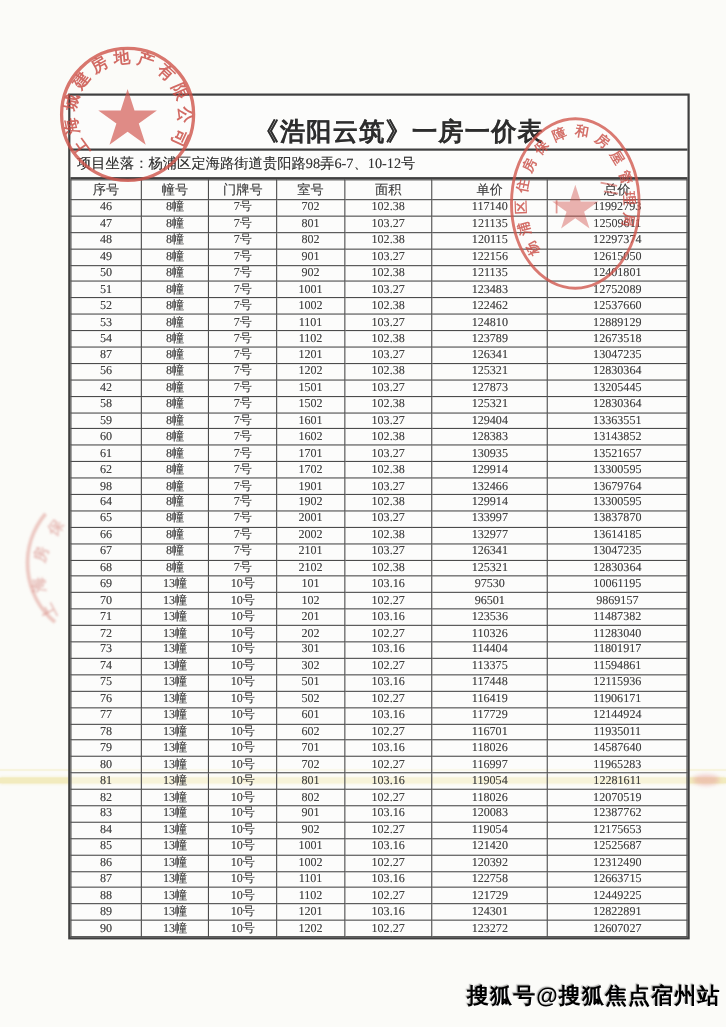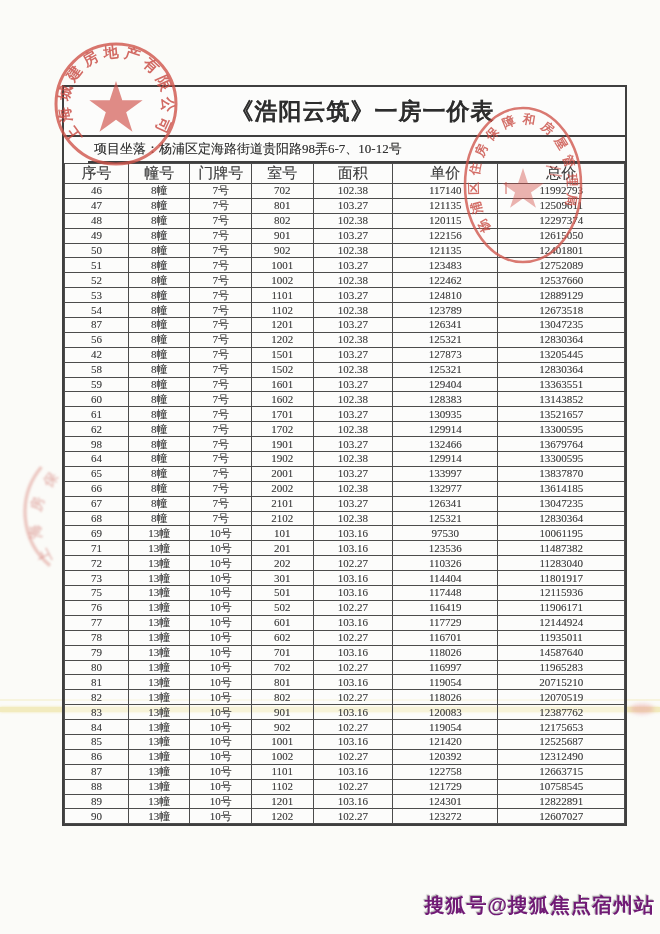--- a/index.html
+++ b/index.html
@@ -6,56 +6,56 @@
   body{
     width:660px;height:934px;position:relative;overflow:hidden;
     background:#fbfbf8;
     font-family:"Liberation Serif","DejaVu Serif",serif;
   }
   .doc{
     position:absolute;left:62px;top:85px;width:565px;
     border:2px solid #3f3f3f;box-sizing:border-box;background:rgba(255,255,255,0.4);
   }
   .title-row{
-    height:48px;display:flex;align-items:center;justify-content:center;
+    height:48px;display:flex;align-items:flex-end;justify-content:center;
     border-bottom:2px solid #3f3f3f;
     padding-left:36px;
   }
   .title-row span{
     font-size:23px;font-weight:bold;color:#2d2d2d;letter-spacing:1px;
     text-shadow:0 0 .6px rgba(60,60,60,.65);
   }
   .loc-row{
     height:24px;display:flex;align-items:center;
-    border-bottom:2px solid #3f3f3f;padding-left:6px;margin-left:24px;
+    border-bottom:2px solid #3f3f3f;padding-left:6px;
   }
   .loc-row span{font-size:13px;color:#333;text-shadow:0 0 .5px rgba(70,70,70,.55);}
   table{width:100%;border-collapse:collapse;table-layout:fixed;}
   th,td{
     border:1px solid #4c4c4c;text-align:center;padding:0;
     white-space:nowrap;overflow:hidden;color:#424242;font-weight:normal;
     text-shadow:0 0 .5px rgba(80,80,80,.5);
   }
-  th{height:15px;font-size:15px;}
+  th{height:15px;font-size:12px;}
   td{height:13.9px;font-size:11px;line-height:1;}
   .stamp{position:absolute;pointer-events:none;}
   .hl-line{
     position:absolute;left:0;width:660px;pointer-events:none;
     mix-blend-mode:multiply;
   }
   .hl-main{top:707px;height:5px;background:rgba(240,229,160,.62);box-shadow:0 0 3px rgba(240,229,160,.8);}
   .hl-faint{top:699px;height:2px;background:rgba(240,229,160,.28);}
   .pink-smudge{
     position:absolute;left:630px;top:704px;width:24px;height:10px;border-radius:50%;
     background:rgba(231,150,158,.45);filter:blur(2px);pointer-events:none;
   }
   .watermark{
     position:absolute;right:5px;top:892px;
     font-family:"Liberation Sans","DejaVu Sans",sans-serif;
-    font-size:20px;font-weight:bold;letter-spacing:1px;color:#701a75;
+    font-size:20px;font-weight:bold;letter-spacing:1px;color:#000000;
     text-shadow:1px 1px 0 rgba(255,255,255,.95),-1px -1px 1px rgba(110,110,110,.55);
   }
 </style>
 </head>
 <body>
 
 <div class="hl-line hl-faint"></div>
 <div class="hl-line hl-main"></div>
 <div class="pink-smudge"></div>
 
@@ -298,20 +298,29 @@
         <tr>
           <td>69</td>
           <td>13幢</td>
           <td>10号</td>
           <td>101</td>
           <td>103.16</td>
           <td>97530</td>
           <td>10061195</td>
         </tr>
         <tr>
+          <td>70</td>
+          <td>13幢</td>
+          <td>10号</td>
+          <td>102</td>
+          <td>102.27</td>
+          <td>96501</td>
+          <td>9869157</td>
+        </tr>
+        <tr>
           <td>71</td>
           <td>13幢</td>
           <td>10号</td>
           <td>201</td>
           <td>103.16</td>
           <td>123536</td>
           <td>11487382</td>
         </tr>
         <tr>
           <td>72</td>
@@ -325,20 +334,29 @@
         <tr>
           <td>73</td>
           <td>13幢</td>
           <td>10号</td>
           <td>301</td>
           <td>103.16</td>
           <td>114404</td>
           <td>11801917</td>
         </tr>
         <tr>
+          <td>74</td>
+          <td>13幢</td>
+          <td>10号</td>
+          <td>302</td>
+          <td>102.27</td>
+          <td>113375</td>
+          <td>11594861</td>
+        </tr>
+        <tr>
           <td>75</td>
           <td>13幢</td>
           <td>10号</td>
           <td>501</td>
           <td>103.16</td>
           <td>117448</td>
           <td>12115936</td>
         </tr>
         <tr>
           <td>76</td>
@@ -385,21 +403,21 @@
           <td>116997</td>
           <td>11965283</td>
         </tr>
         <tr>
           <td>81</td>
           <td>13幢</td>
           <td>10号</td>
           <td>801</td>
           <td>103.16</td>
           <td>119054</td>
-          <td>20715210</td>
+          <td>12281611</td>
         </tr>
         <tr>
           <td>82</td>
           <td>13幢</td>
           <td>10号</td>
           <td>802</td>
           <td>102.27</td>
           <td>118026</td>
           <td>12070519</td>
         </tr>
@@ -448,21 +466,21 @@
           <td>122758</td>
           <td>12663715</td>
         </tr>
         <tr>
           <td>88</td>
           <td>13幢</td>
           <td>10号</td>
           <td>1102</td>
           <td>102.27</td>
           <td>121729</td>
-          <td>10758545</td>
+          <td>12449225</td>
         </tr>
         <tr>
           <td>89</td>
           <td>13幢</td>
           <td>10号</td>
           <td>1201</td>
           <td>103.16</td>
           <td>124301</td>
           <td>12822891</td>
         </tr>

